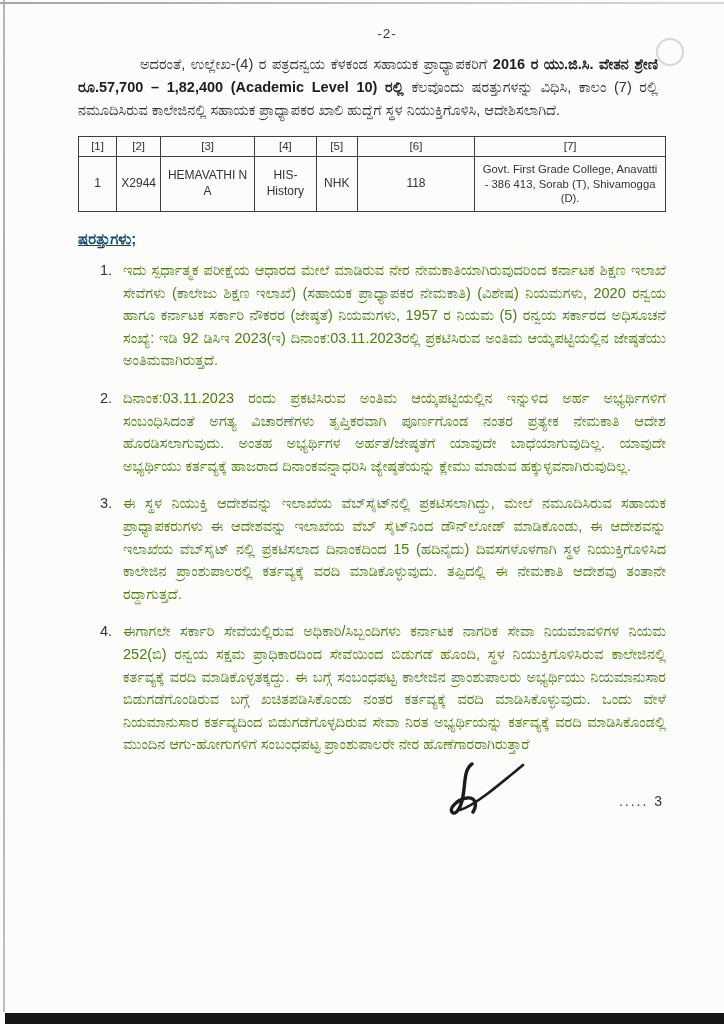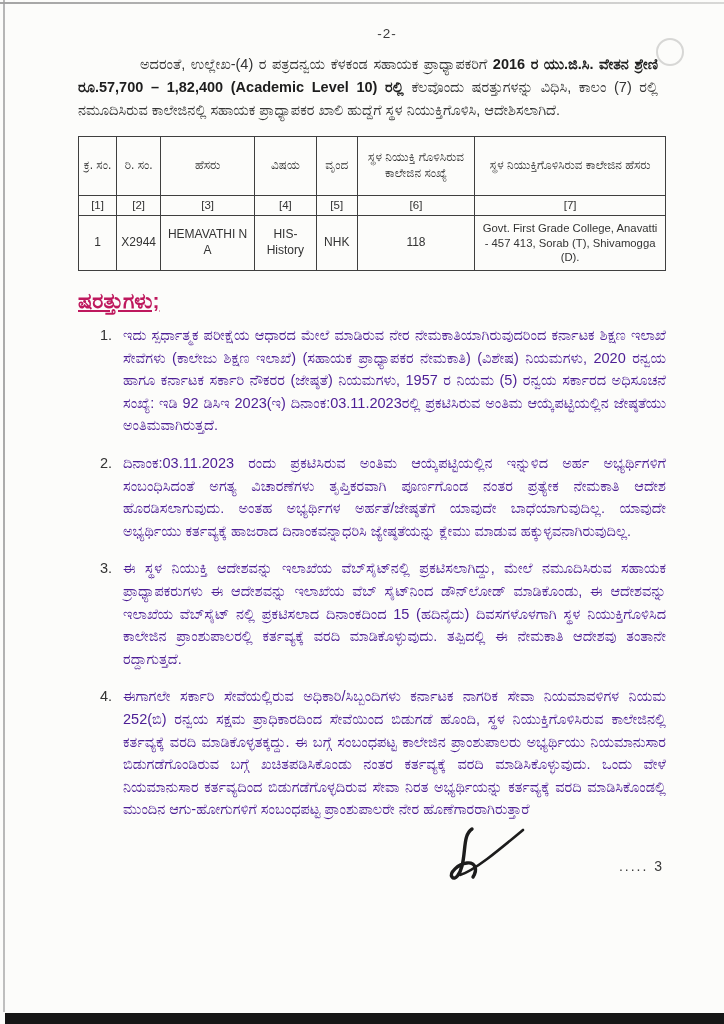--- a/index.html
+++ b/index.html
@@ -31,25 +31,25 @@
   table.post th, table.post td {
     border:1.5px solid #3f3f3f; padding:3px 4px; text-align:center;
     vertical-align:middle; font-weight:normal; color:#333;
     font-size:12px; line-height:1.32; overflow:hidden;
   }
   tr.hdr  th { height:52px; }
   tr.idx  td { padding:2px 3px; font-size:11.5px; }
   tr.data td { height:48px; font-size:12px; }
   tr.data td.college { font-size:11.3px; line-height:1.3; padding:3px 6px; }
 
-  .cond-heading { font-size:21px; font-weight:bold; text-decoration:underline;
-                  color:#be185d; margin:0 0 11px 0; }
+  .cond-heading { font-size:15px; font-weight:bold; text-decoration:underline;
+                  color:#0c4a6e; margin:0 0 11px 0; }
   .cond-item { display:flex; margin:0 0 15px 22px; }
   .cond-num  { flex:none; width:23px; font-size:14.5px; line-height:1.56; color:#333; }
-  .cond-text { flex:1; font-size:14.5px; line-height:1.56; text-align:justify; color:#4c1d95; }
+  .cond-text { flex:1; font-size:14.5px; line-height:1.56; text-align:justify; color:#4d7c0f; }
 
   .footer { position:relative; height:62px; margin-top:-8px; }
   .sig    { position:absolute; right:135px; bottom:6px; width:84px; height:58px; }
   .dots   { position:absolute; right:2px; bottom:16px; font-size:14px;
             letter-spacing:2px; color:#3a3a3a; }
 </style>
 </head>
 <body>
 
 <div class="page">
@@ -68,46 +68,37 @@
       <colgroup>
         <col style="width:6.5%">
           <col style="width:7.5%">
           <col style="width:16%">
         <col style="width:10.5%">
           <col style="width:7%">
           <col style="width:20%">
           <col style="width:32.5%">
       </colgroup>
       <tbody>
-          <tr class="hdr">
-        <th>ಕ್ರ. ಸಂ.</th>
-        <th>ರಿ. ಸಂ.</th>
-        <th>ಹೆಸರು</th>
-        <th>ವಿಷಯ</th>
-        <th>ವೃಂದ</th>
-        <th>ಸ್ಥಳ ನಿಯುಕ್ತಿ ಗೊಳಿಸಿರುವ ಕಾಲೇಜಿನ ಸಂಖ್ಯೆ</th>
-        <th>ಸ್ಥಳ ನಿಯುಕ್ತಿಗೊಳಿಸಿರುವ ಕಾಲೇಜಿನ ಹೆಸರು</th>
-      </tr>
       <tr class="idx">
         <td>[1]</td>
         <td>[2]</td>
         <td>[3]</td>
         <td>[4]</td>
         <td>[5]</td>
         <td>[6]</td>
         <td>[7]</td>
       </tr>
       <tr class="data">
         <td>1</td>
         <td>X2944</td>
         <td>HEMAVATHI N A</td>
         <td>HIS-History</td>
         <td>NHK</td>
         <td>118</td>
-        <td class="college">Govt. First Grade College, Anavatti - 457 413, Sorab (T), Shivamogga (D).</td>
+        <td class="college">Govt. First Grade College, Anavatti - 386 413, Sorab (T), Shivamogga (D).</td>
       </tr>
     </tbody>
       </table>
 
     <div class="cond-heading">ಷರತ್ತುಗಳು;</div>
 
     <div class="cond-item">
       <span class="cond-num">1.</span>
       <div class="cond-text">ಇದು ಸ್ಪರ್ಧಾತ್ಮಕ ಪರೀಕ್ಷೆಯ ಆಧಾರದ ಮೇಲೆ ಮಾಡಿರುವ ನೇರ ನೇಮಕಾತಿಯಾಗಿರುವುದರಿಂದ ಕರ್ನಾಟಕ ಶಿಕ್ಷಣ ಇಲಾಖೆ ಸೇವೆಗಳು (ಕಾಲೇಜು ಶಿಕ್ಷಣ ಇಲಾಖೆ) (ಸಹಾಯಕ ಪ್ರಾಧ್ಯಾಪಕರ ನೇಮಕಾತಿ) (ವಿಶೇಷ) ನಿಯಮಗಳು, 2020 ರನ್ವಯ ಹಾಗೂ ಕರ್ನಾಟಕ ಸರ್ಕಾರಿ ನೌಕರರ (ಜೇಷ್ಠತೆ) ನಿಯಮಗಳು, 1957 ರ ನಿಯಮ (5) ರನ್ವಯ ಸರ್ಕಾರದ ಅಧಿಸೂಚನೆ ಸಂಖ್ಯೆ: ಇಡಿ 92 ಡಿಸಿಇ 2023(ಇ) ದಿನಾಂಕ:03.11.2023ರಲ್ಲಿ ಪ್ರಕಟಿಸಿರುವ ಅಂತಿಮ ಆಯ್ಕೆಪಟ್ಟಿಯಲ್ಲಿನ ಜೇಷ್ಠತೆಯು ಅಂತಿಮವಾಗಿರುತ್ತದೆ.</div>
     </div>

